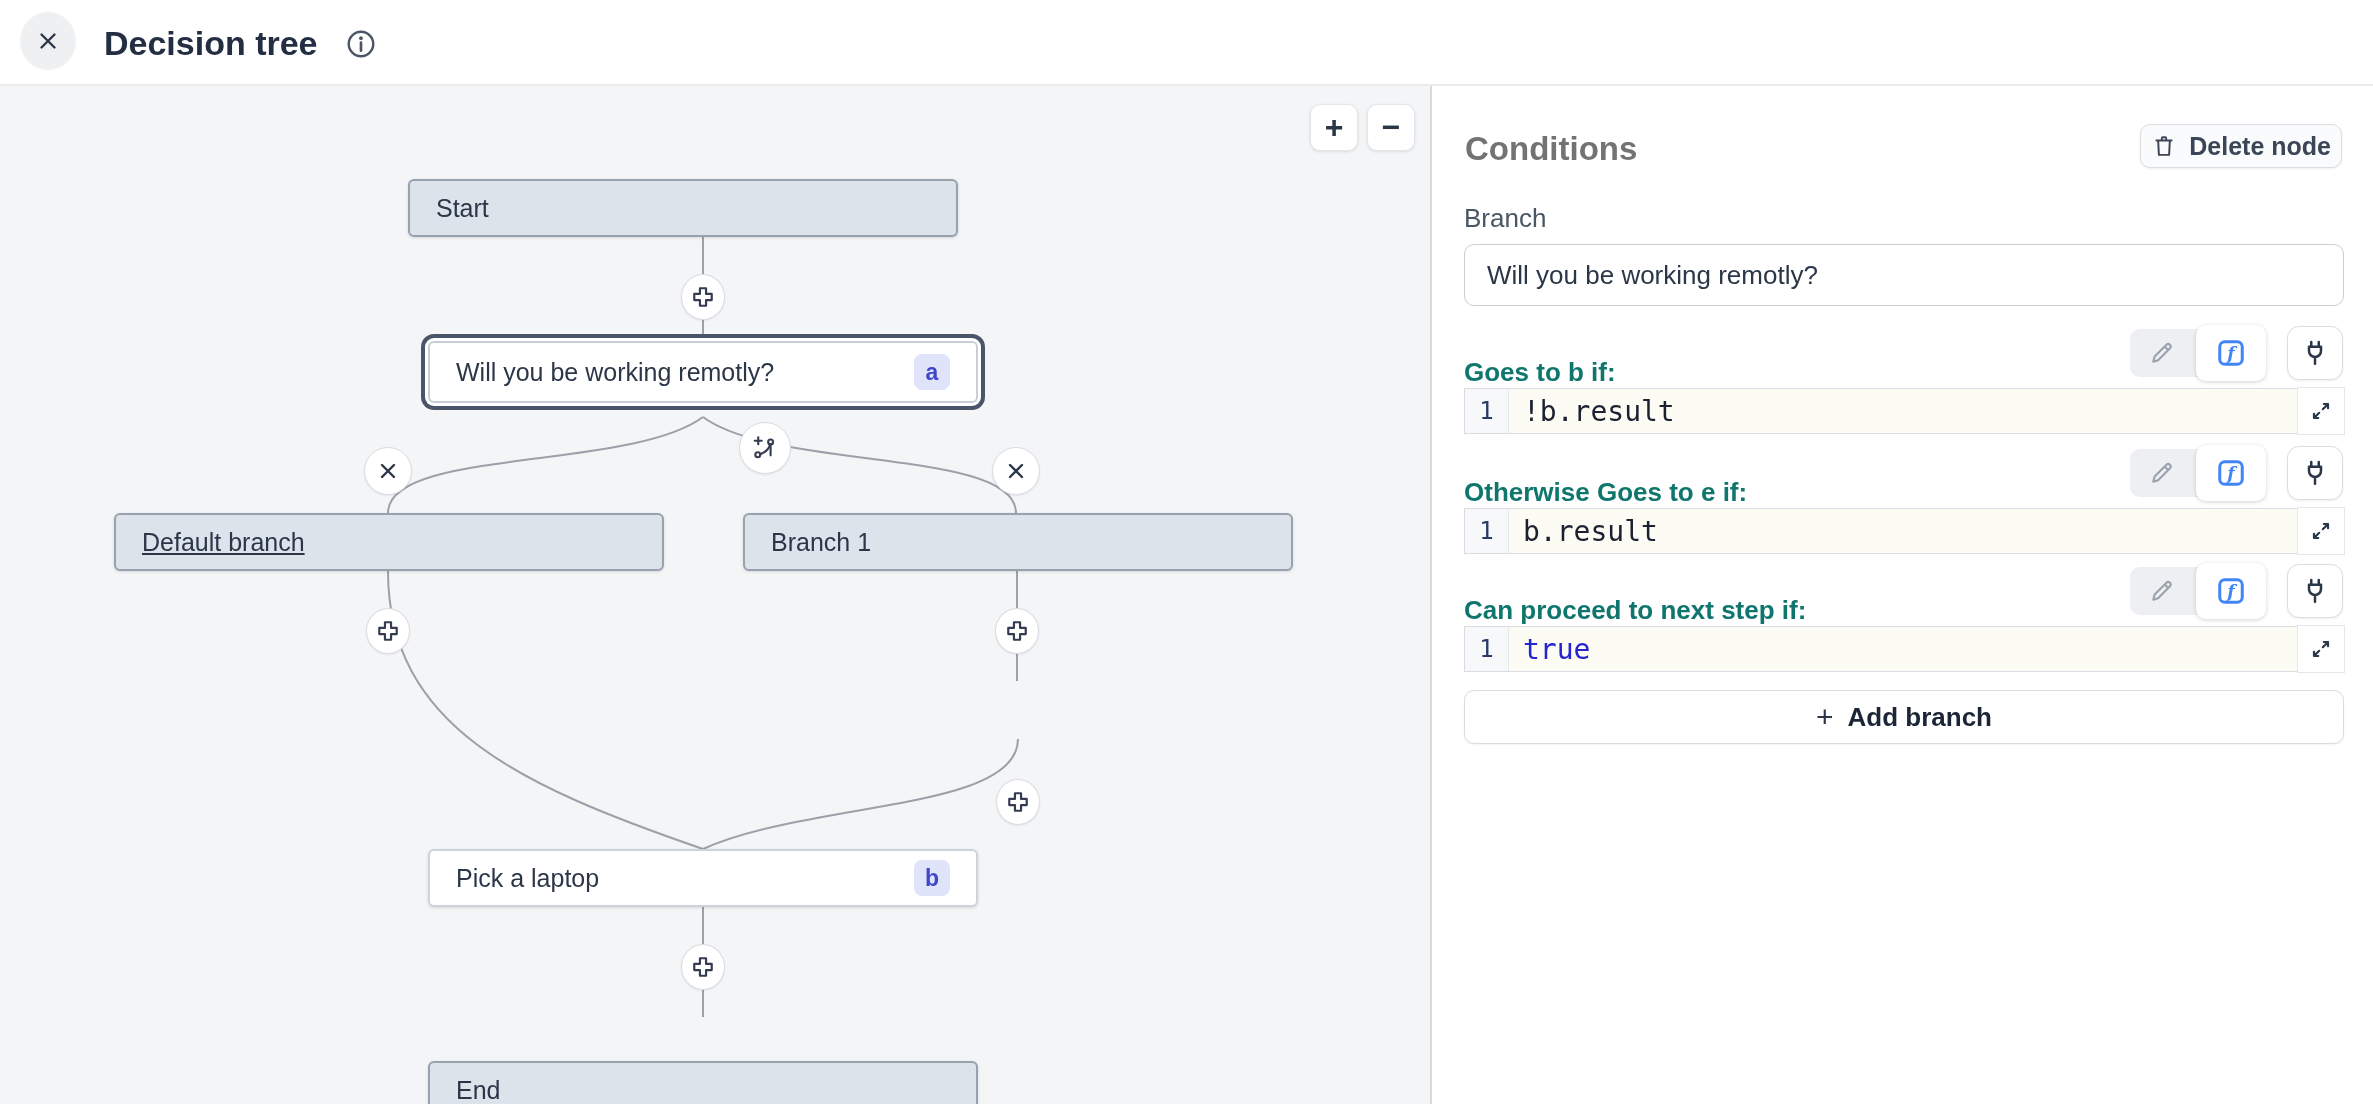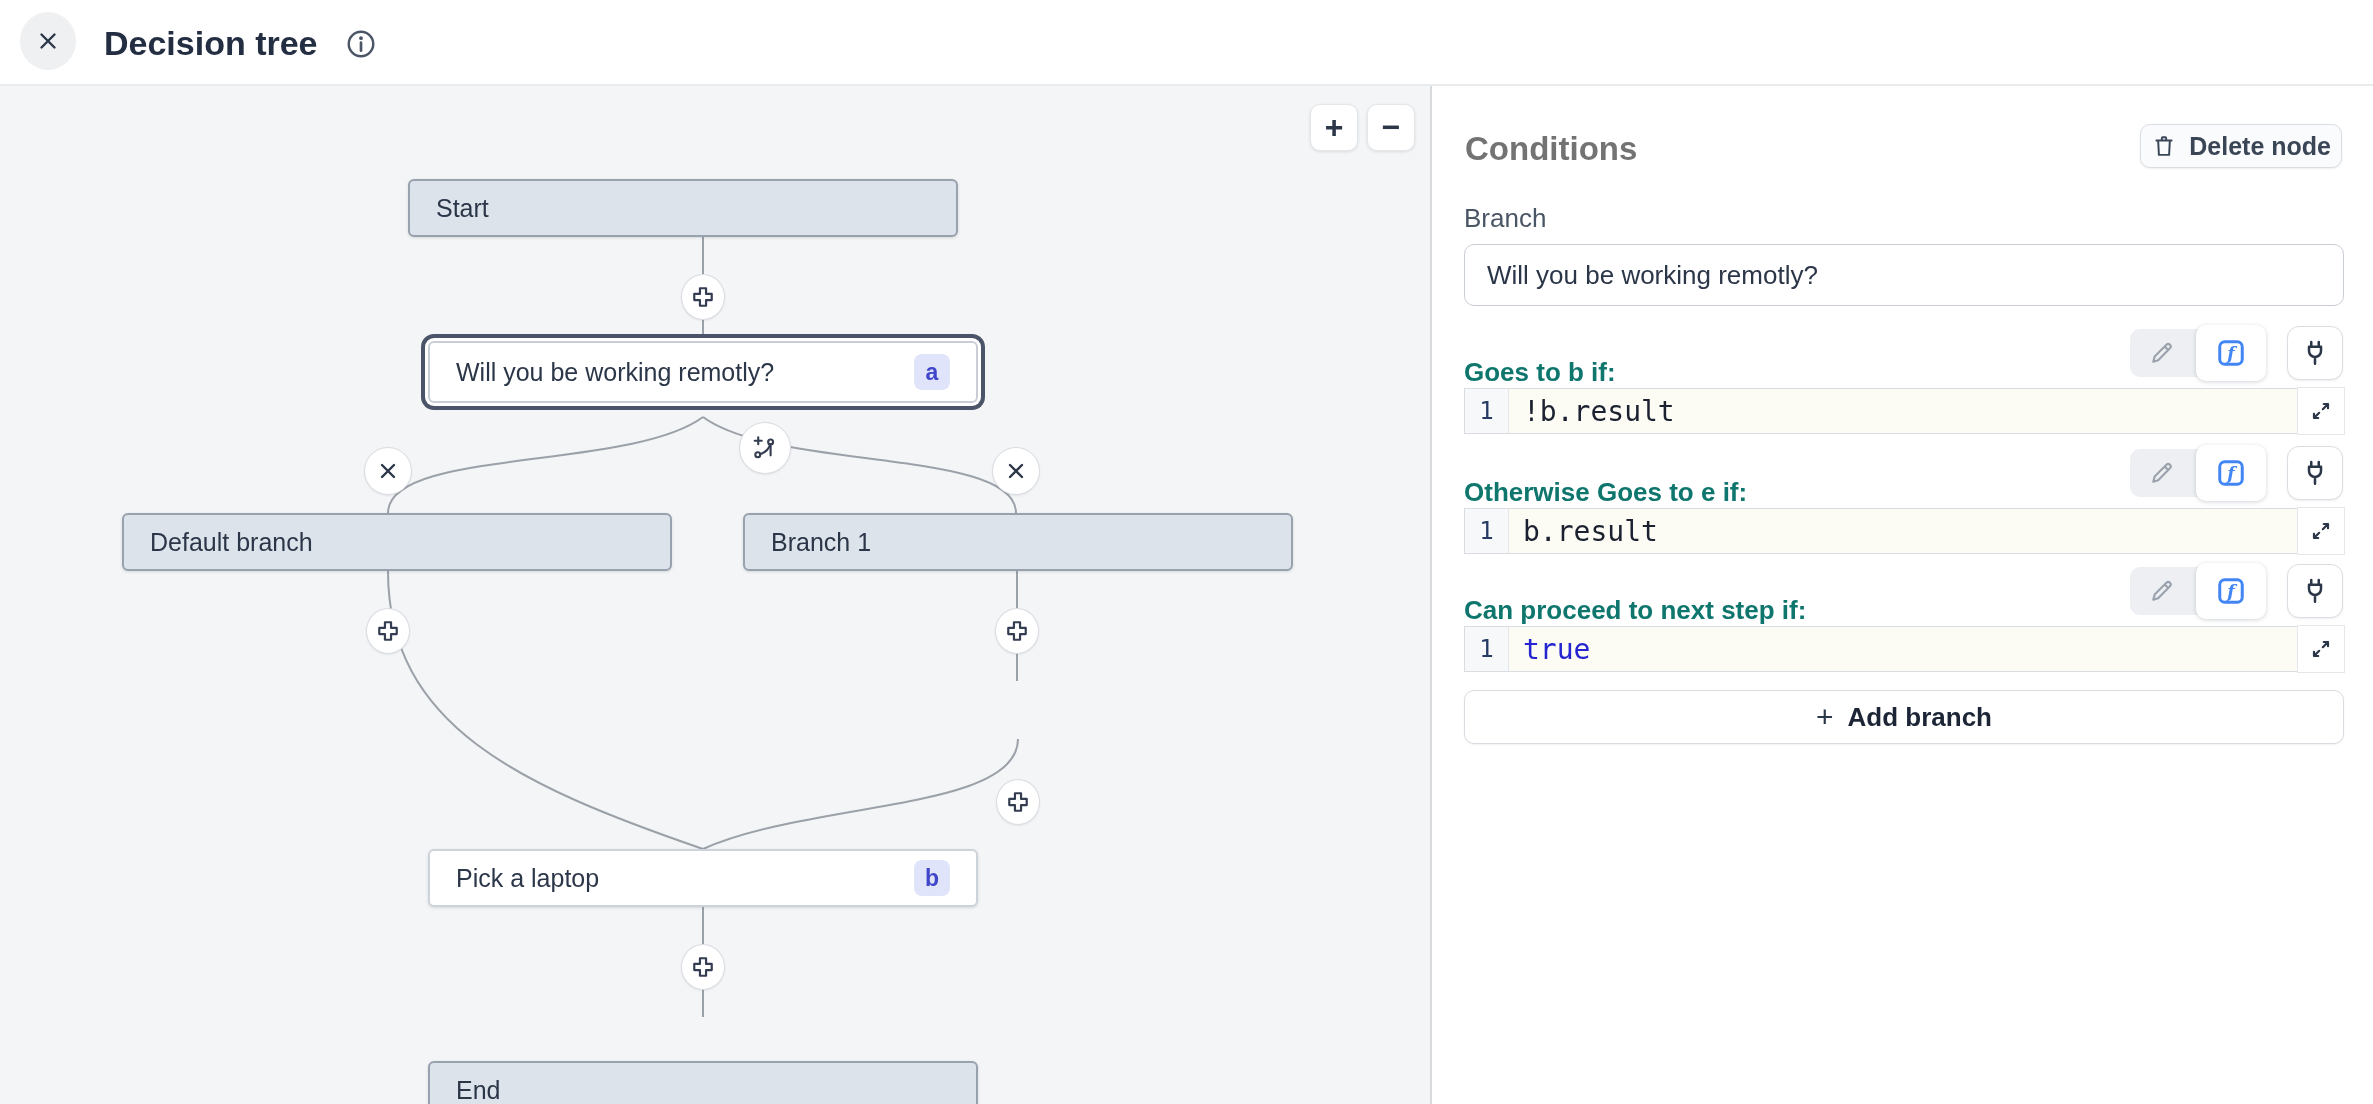--- a/index.html
+++ b/index.html
@@ -114,21 +114,21 @@
 
   <div class="node node-gray" style="left:408px; top:93px;">
     <span>Start</span>
   </div>
 
   <div class="node node-white node-selected" style="left:428px; top:255px;">
     <span>Will you be working remotly?</span>
     <span class="badge">a</span>
   </div>
 
-  <div class="node node-gray" style="left:122px; top:427px;">
+  <div class="node node-gray" style="left:114px; top:427px;text-decoration:underline;">
     <span>Default branch</span>
   </div>
 
   <div class="node node-gray" style="left:743px; top:427px;">
     <span>Branch 1</span>
   </div>
 
 
   <div class="node node-white" style="left:428px; top:763px;">
     <span>Pick a laptop</span>

